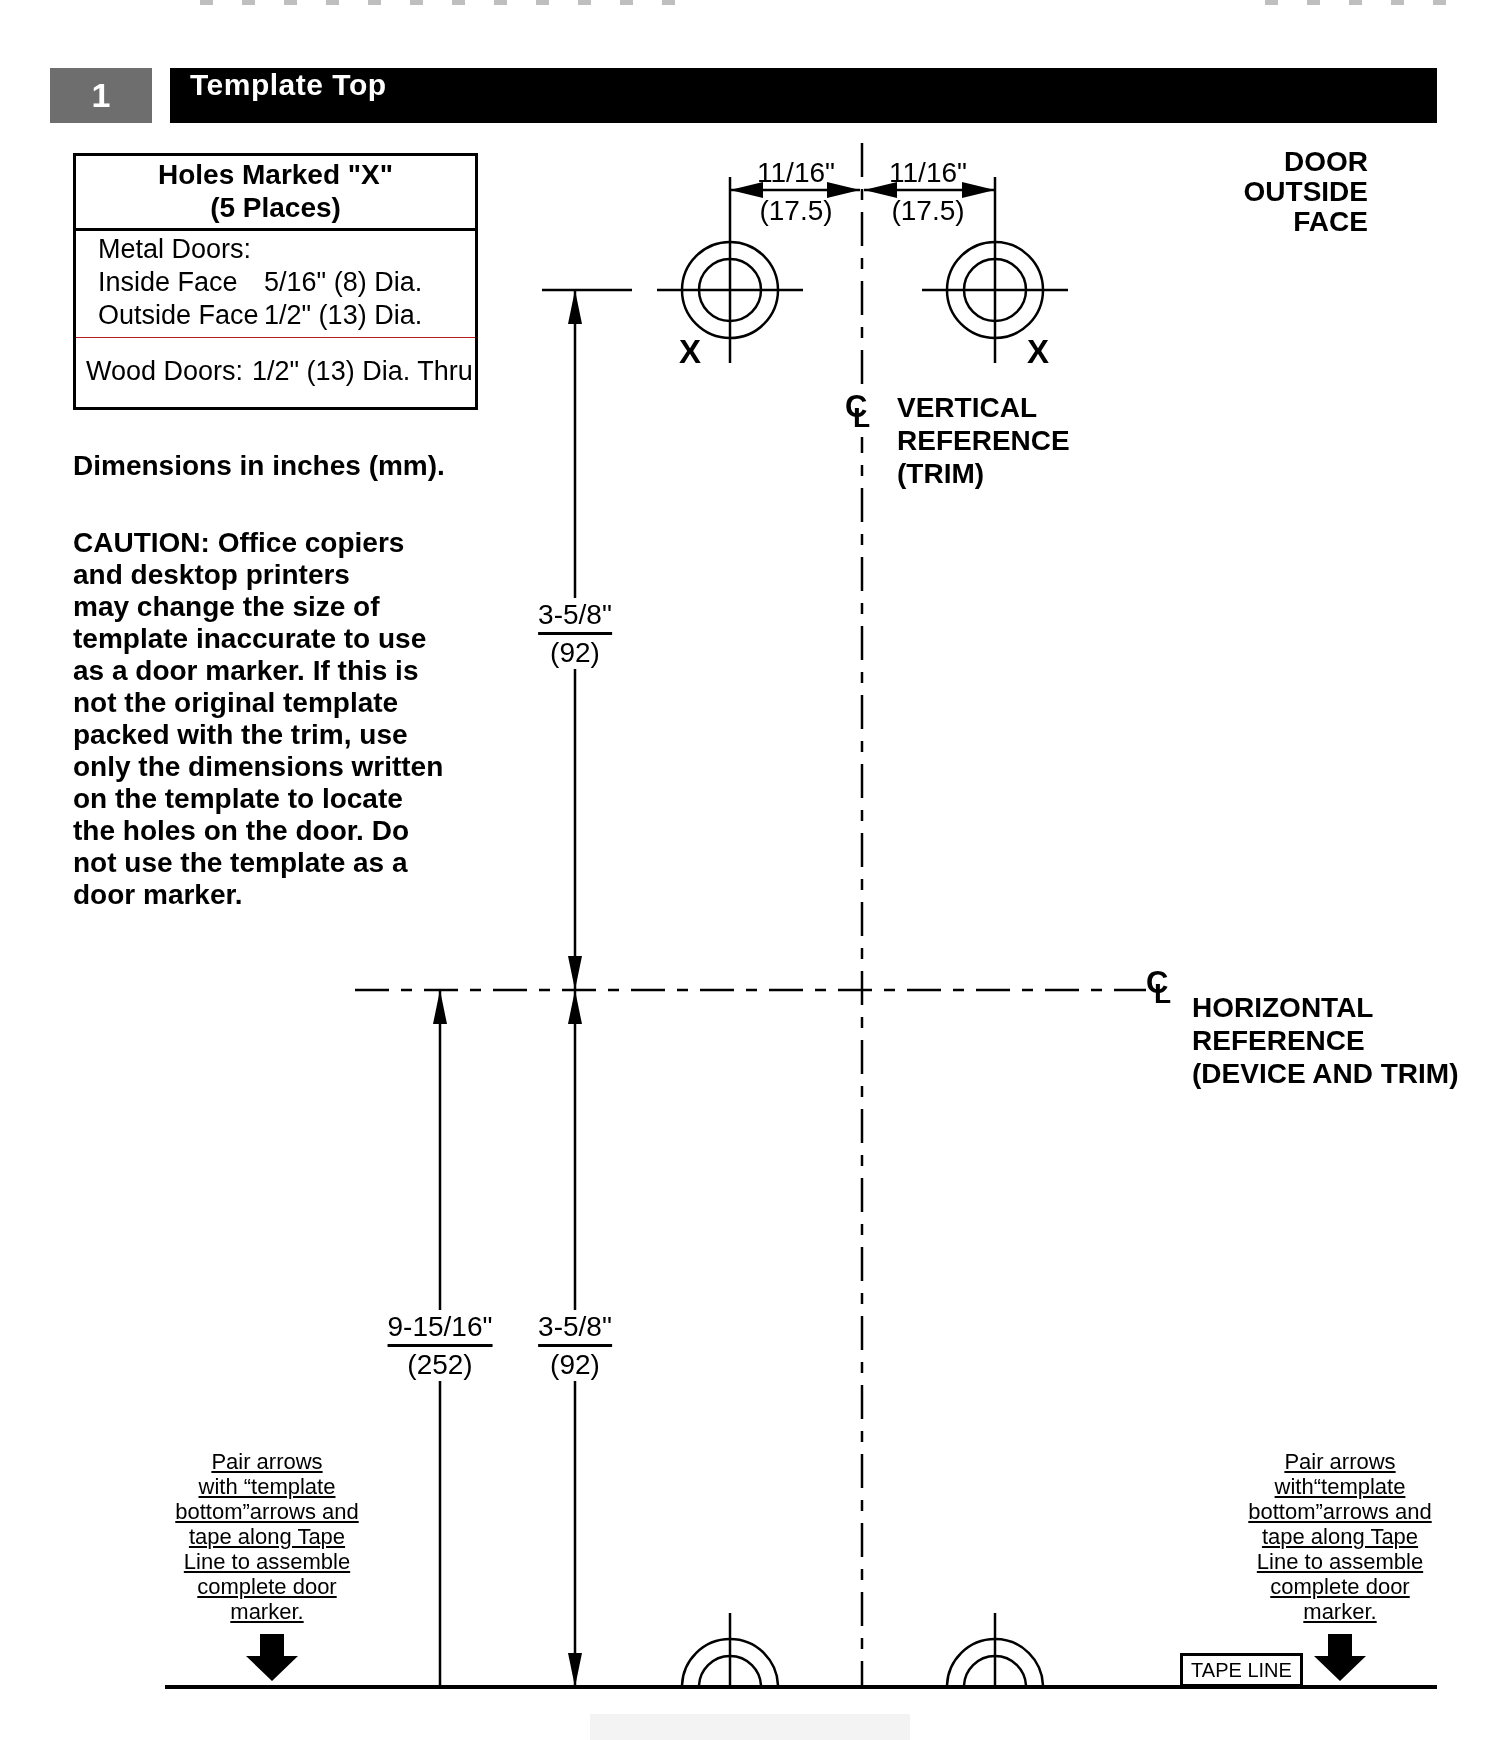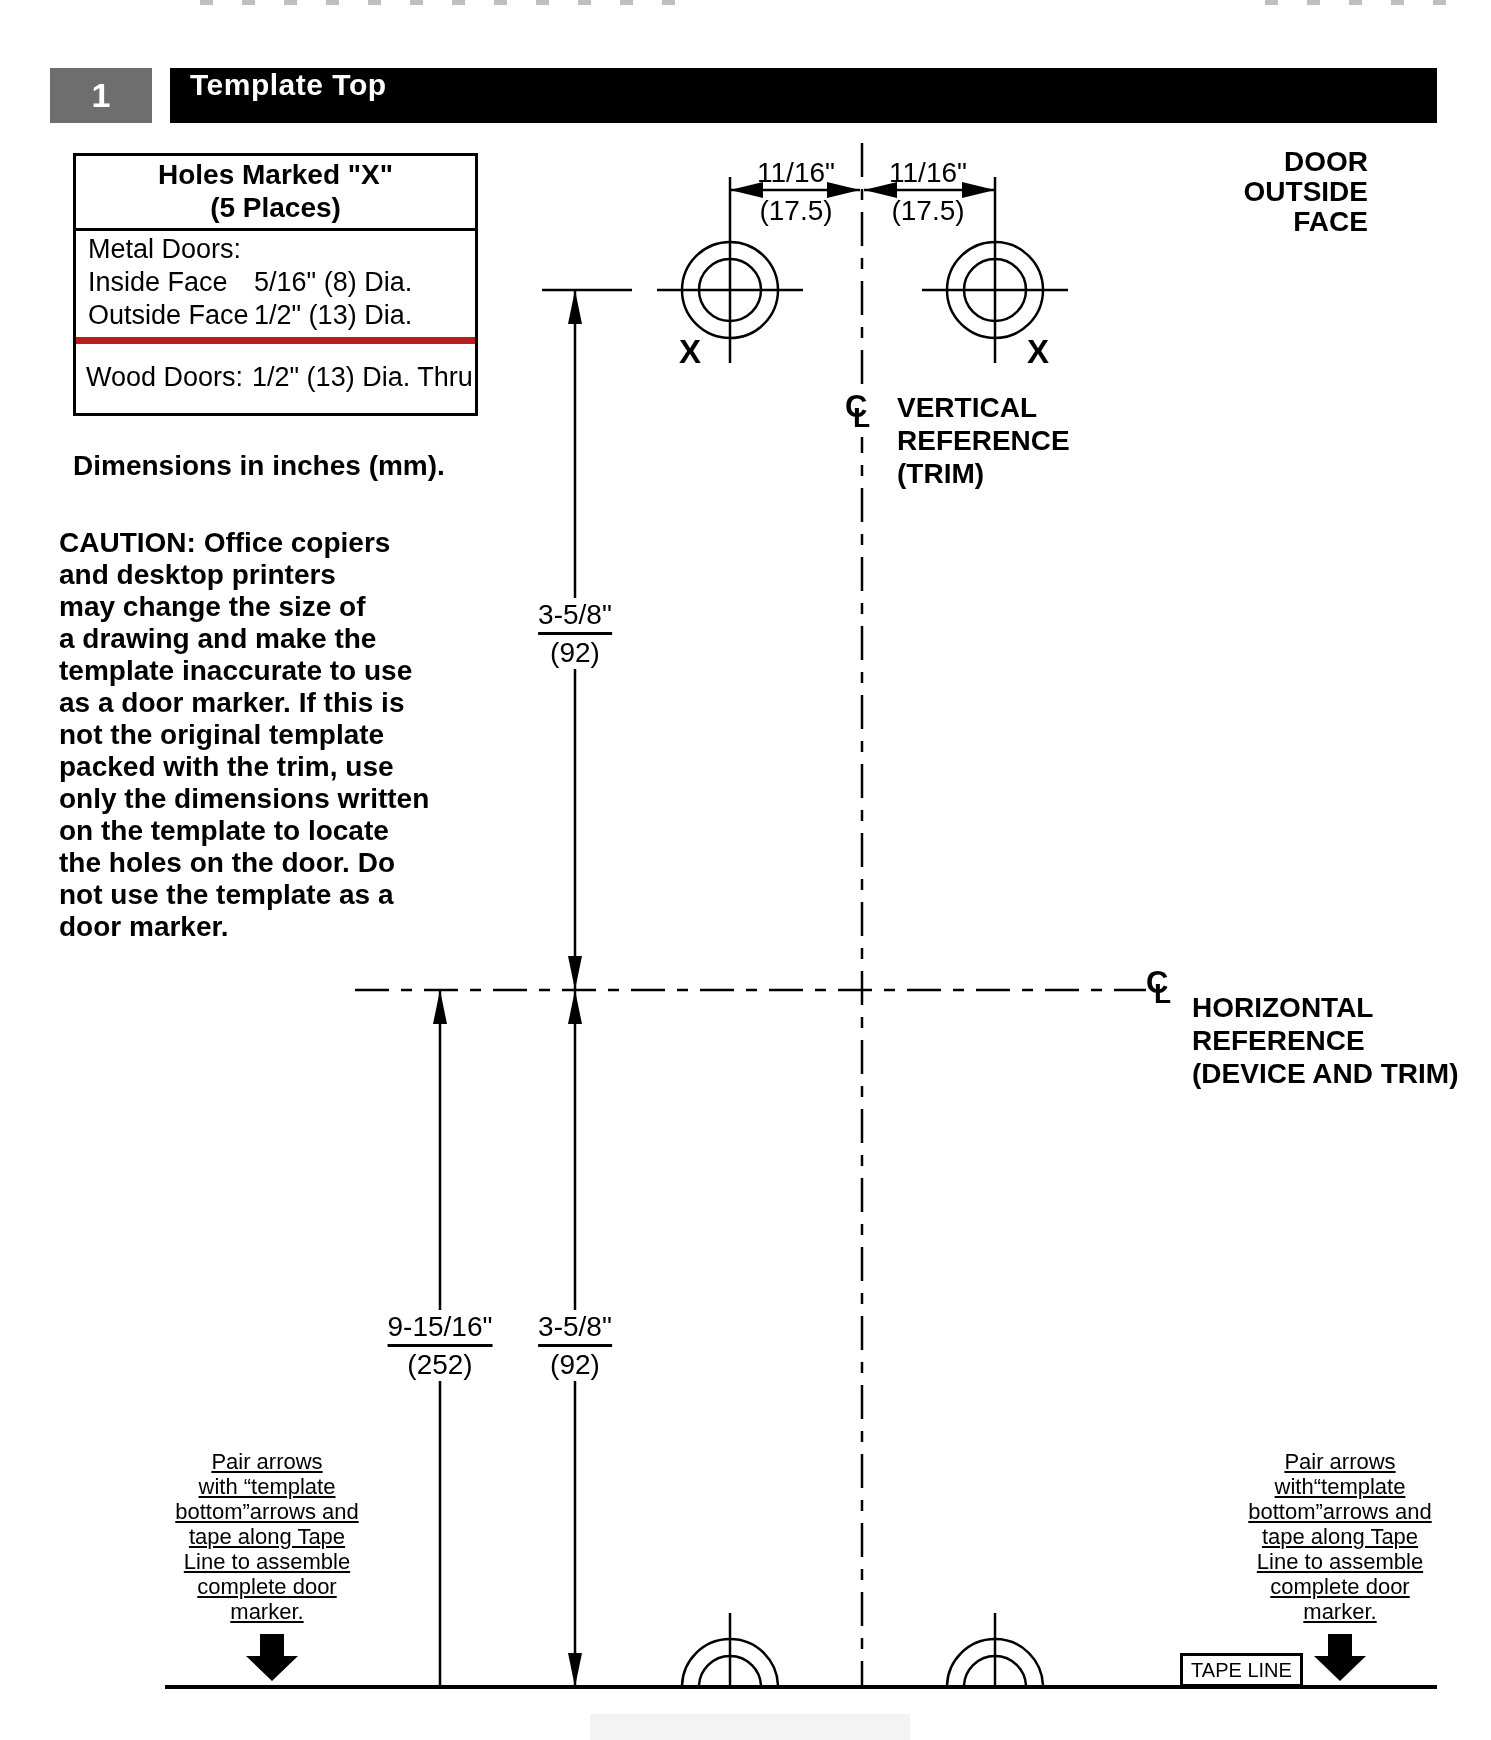--- a/index.html
+++ b/index.html
@@ -12,28 +12,28 @@
 
   
   .num-box{position:absolute;left:50px;top:68px;width:102px;height:55px;background:#6e6e6e;
     display:flex;align-items:center;justify-content:center;color:#fff;font-size:34px;font-weight:700;}
   .title-bar{position:absolute;left:170px;top:68px;width:1267px;height:55px;background:#000;
     display:flex;align-items:flex-start;color:#fff;font-size:30px;font-weight:700;padding-left:20px;box-sizing:border-box;letter-spacing:.5px;}
 
   
   .spec-table{position:absolute;left:73px;top:153px;width:405px;border:3px solid #000;background:#fff;box-sizing:border-box;}
   .t-head{border-bottom:3px solid #000;text-align:center;font-weight:700;font-size:28px;line-height:33px;padding:2px 0 4px;}
-  .t-mid{border-bottom:7px solid #b91c1c;font-size:27px;line-height:33px;padding:2px 0 5px 12px;}
+  .t-mid{border-bottom:1px solid #b91c1c;font-size:27px;line-height:33px;padding:2px 0 5px 22px;}
   .t-wood{font-size:27px;line-height:31px;padding:18px 0 20px 10px;}
   .srow{display:flex;}
   .srow .lab{width:166px;flex:none;}
 
   
   .dim-note{position:absolute;left:73px;top:450px;font-size:28px;font-weight:600;}
-  .caution{position:absolute;left:59px;top:527px;width:380px;font-size:28px;font-weight:600;line-height:32px;}
+  .caution{position:absolute;left:73px;top:527px;width:380px;font-size:28px;font-weight:600;line-height:32px;}
 
   
   svg.draw{position:absolute;left:0;top:0;}
   .ln{stroke:#000;stroke-width:2.5;fill:none;}
   .thick{stroke-width:4;}
   .dash{stroke-dasharray:34 12 11 12;}
   .arr{fill:#000;stroke:none;}
 
   
   .fr{position:absolute;transform:translateX(-50%);display:flex;flex-direction:column;align-items:center;
@@ -92,21 +92,20 @@
       <span>1/2" (13) Dia. Thru</span>
     </div>
   </div>
 </div>
 
 <div class="dim-note">Dimensions in inches (mm).</div>
 <div class="caution">
   <div>CAUTION: Office copiers</div>
   <div>and desktop printers</div>
   <div>may change the size of</div>
-  <div>a drawing and make the</div>
   <div>template inaccurate to use</div>
   <div>as a door marker. If this is</div>
   <div>not the original template</div>
   <div>packed with the trim, use</div>
   <div>only the dimensions written</div>
   <div>on the template to locate</div>
   <div>the holes on the door. Do</div>
   <div>not use the template as a</div>
   <div>door marker.</div>
 </div>

